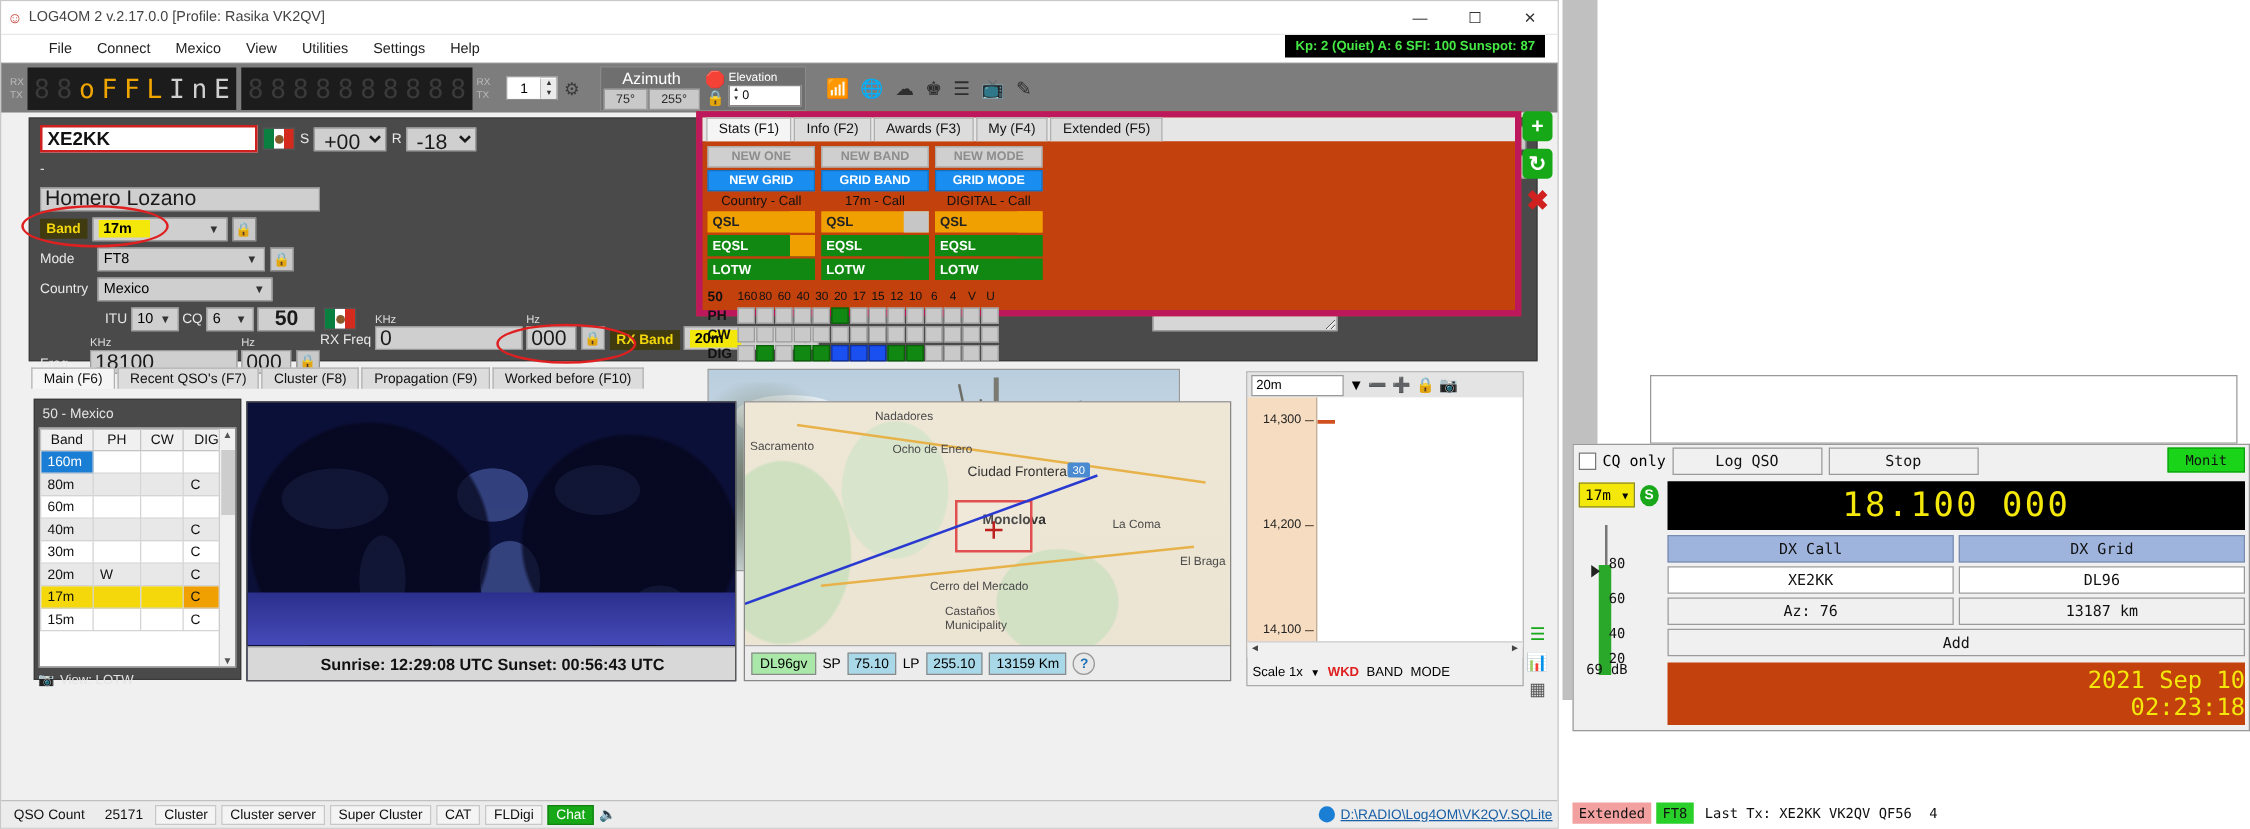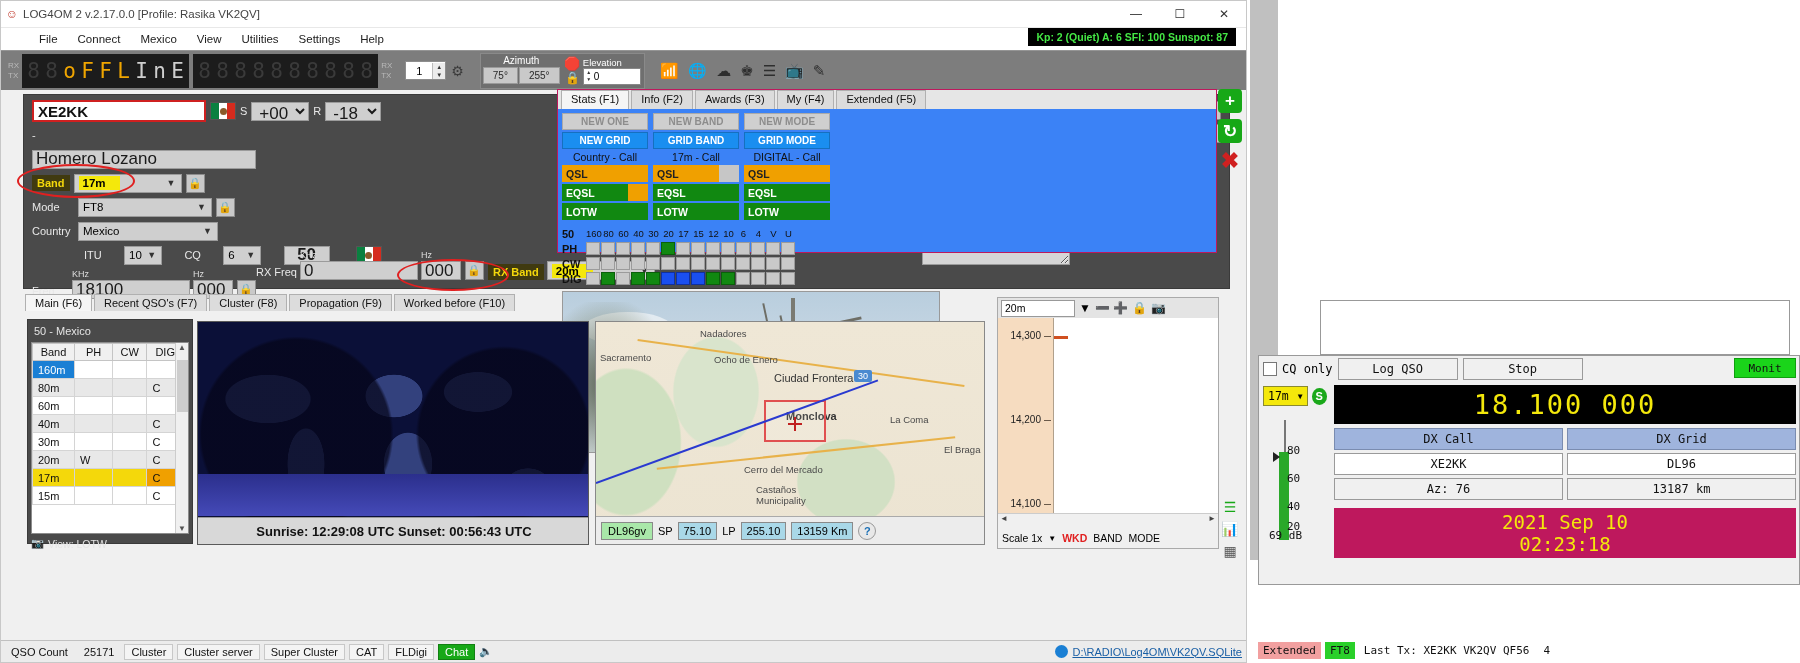--- a/index.html
+++ b/index.html
@@ -78,21 +78,21 @@
   .spin-arrows span {
     font-size: 6px; line-height: 8px; text-align: center;
     background: #ececec; color: #333; height: 8px;
   }
   .gear { margin-left: 5px; font-size: 14px; color: #3b3b3b; }
   .azel {
     margin-left: 16px; display: flex; align-items: stretch;
     background: #6f6f6f; border: 1px solid #8a8a8a; height: 36px;
   }
   .az-col { display: flex; flex-direction: column; align-items: center; padding: 0 2px; }
-  .az-lab { font-size: 10px; color: #fff; padding: 1px 6px; }
+  .az-lab { font-size: 13px; color: #fff; padding: 1px 6px; }
   .az-vals { display: flex; gap: 1px; }
   .az-v {
     background: #c9c9c9; color: #2a2a2a; font-size: 10px;
     padding: 2px 9px; border: 1px solid #9a9a9a;
   }
   .el-col { display: flex; align-items: center; gap: 2px; padding: 0 3px; }
   .stop-ico { font-size: 13px; }
   .lock-ico { font-size: 12px; }
   .el-inner { display: flex; flex-direction: column; }
   .el-lab { font-size: 9.5px; color: #fff; }
@@ -148,21 +148,21 @@
   }
   .band-sel .val { background: #f4e80b; padding: 1px 14px 1px 4px; font-weight: 600; }
   .band-sel .cv { position: absolute; right: 5px; font-size: 9px; color: #333; }
   .lockbtn {
     width: 19px; height: 19px; background: #c9c9c9; border: 1px solid #8d8d8d;
     margin-left: 4px; display: flex; align-items: center; justify-content: center;
     font-size: 11px;
   }
   .sel-wide { width: 134px; }
   .country-sel { width: 140px; }
-  .itu-row { display: flex; align-items: center; gap: 3px; margin-left: 52px; justify-content: space-between; }
+  .itu-row { display: flex; align-items: center; gap: 3px; margin-left: 52px; }
   .mini-sel { width: 38px; }
   .z50 { width: 46px; background: #cfcfcf; color: #0a7a0a; font-weight: bold; text-align: center; }
   .freq-row { display: flex; align-items: flex-end; margin-top: 2px; }
   .unit { font-size: 9px; color: #ddd; display: block; margin-bottom: 1px; }
   .freq-in { width: 118px; }
   .hz-in { width: 40px; }
   .rxband-lbl {
     background: #403a10; color: #f4d80b; font-weight: bold;
     padding: 2px 5px; font-size: 11px; margin-left: 4px;
   }
@@ -176,22 +176,22 @@
   .tag.cyn { background: #1fe0e0; color: #111; }
   .note-ta { width: 148px; height: 72px; background: #d6d6d6; border: 1px solid #9b9b9b; }
   
   .ellipse {
     position: absolute; border: 2.5px solid #e02020;
     border-radius: 50%; pointer-events: none; z-index: 30;
   }
   
   .stats {
     position: absolute; left: 556px; top: 88px;
-    width: 660px; height: 164px; background: #3b82f6;
-    border: 1px solid #be185d;
+    width: 660px; height: 164px; background: #c2410c;
+    border: 5px solid #be185d;
   }
   .tabs { display: flex; height: 19px; background: #e6e6e6; padding-left: 3px; }
   .tab {
     padding: 2px 9px; font-size: 11px; background: #dcdcdc;
     border: 1px solid #b0b0b0; border-bottom: none; margin-right: 2px; color: #111;
   }
   .tab.active { background: #f5f5f5; }
   .stats-body { display: flex; padding: 4px; gap: 5px; flex-direction: column; }
   .awards { width: 268px; }
   .aw-cols { display: flex; gap: 5px; }
@@ -475,22 +475,22 @@
     font-family: "DejaVu Sans Mono", monospace; font-size: 12px;
     text-align: center; padding: 3px 0; color: #111;
   }
   .gry-row { display: flex; gap: 4px; margin-top: 3px; }
   .gry-cell {
     flex: 1; background: #f0f0f0; border: 1px solid #9a9a9a;
     font-family: "DejaVu Sans Mono", monospace; font-size: 12px;
     text-align: center; padding: 3px 0; color: #111;
   }
   .dt-lcd {
-    background: #be185d; color: #f4e80b; font-family: "DejaVu Sans Mono", monospace;
-    font-size: 19px; text-align: center; padding: 3px 0; margin-top: 5px; line-height: 22px;
+    background: #c2410c; color: #f4e80b; font-family: "DejaVu Sans Mono", monospace;
+    font-size: 19px; text-align: right; padding: 3px 0; margin-top: 5px; line-height: 22px;
   }
   .rp-status {
     position: absolute; left: 8px; bottom: 4px; width: 542px; height: 18px;
     display: flex; align-items: center; gap: 4px;
     font-family: "DejaVu Sans Mono", monospace; font-size: 11px;
   }
   .st-pink { background: #f2a0a0; padding: 2px 5px; color: #111; }
   .st-green { background: #2ad02a; padding: 2px 5px; color: #111; }
   .st-plain { padding: 2px 5px; color: #111; }
   .rp-green-btn {
@@ -1132,20 +1132,21 @@
         </div>
         <div class="wht-row">
           <div class="wht-cell">XE2KK</div>
           <div class="wht-cell">DL96</div>
         </div>
         <div class="gry-row">
           <div class="gry-cell">Az: 76</div>
           <div class="gry-cell">13187 km</div>
         </div>
         <div class="gry-row">
+          <div class="gry-cell">Add</div>
         </div>
         <div class="dt-lcd">
           <div>2021 Sep 10</div>
           <div>02:23:18</div>
         </div>
       </div>
     </div>
   </div>
 
   <div class="rp-green-btn">Monit</div>

